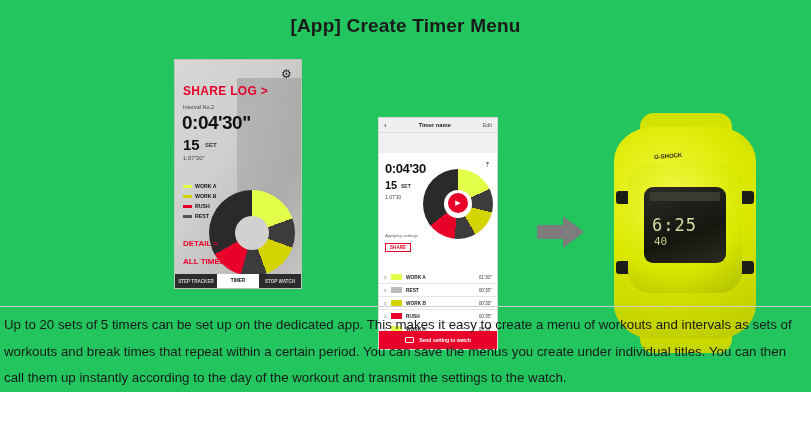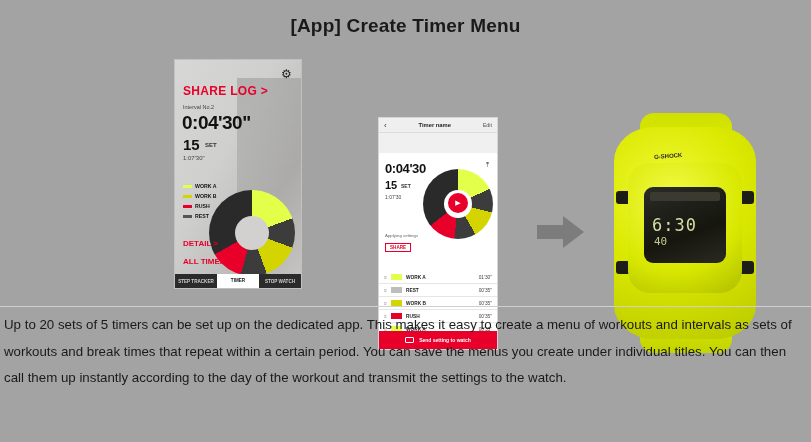--- a/index.html
+++ b/index.html
@@ -5,22 +5,22 @@
   * { box-sizing: border-box; }
   html, body {
     margin: 0; padding: 0;
     width: 811px; height: 442px;
     background: #ffffff;
     font-family: "Liberation Sans", sans-serif;
     overflow: hidden;
   }
   .page {
     position: relative;
-    width: 811px; height: 442px;
-    background: #a3a3a3;
+    width: 811px; height: 392px;
+    background: #22c55e;
   }
   .title {
     text-align: center;
     font-size: 19px;
     font-weight: bold;
     color: #1a1a1a;
     padding-top: 15px;
     letter-spacing: 0.2px;
   }
 
@@ -359,21 +359,21 @@
       <div class="w-band-bot"></div>
       <div class="w-body"></div>
       <div class="w-btn" style="left:16px; top:78px; width:16px; height:13px;"></div>
       <div class="w-btn" style="left:16px; top:148px; width:16px; height:13px;"></div>
       <div class="w-btn" style="left:138px; top:78px; width:16px; height:13px;"></div>
       <div class="w-btn" style="left:138px; top:148px; width:16px; height:13px;"></div>
       <div class="w-bezel"></div>
       <div class="w-brand">G-SHOCK</div>
       <div class="w-face">
         <div class="w-top-bar"></div>
-        <div class="w-digits">6:30</div>
+        <div class="w-digits">6:25</div>
         <div class="w-sub">40</div>
       </div>
     </div>
 
   </div>
 
   <div class="divider"></div>
 
   <div class="bodytext">
     <p>Up to 20 sets of 5 timers can be set up on the dedicated app. This makes it easy to create a menu of workouts and intervals as sets of workouts and break times that repeat within a certain period. You can save the menus you create under individual titles. You can then call them up instantly according to the day of the workout and transmit the settings to the watch.</p>

